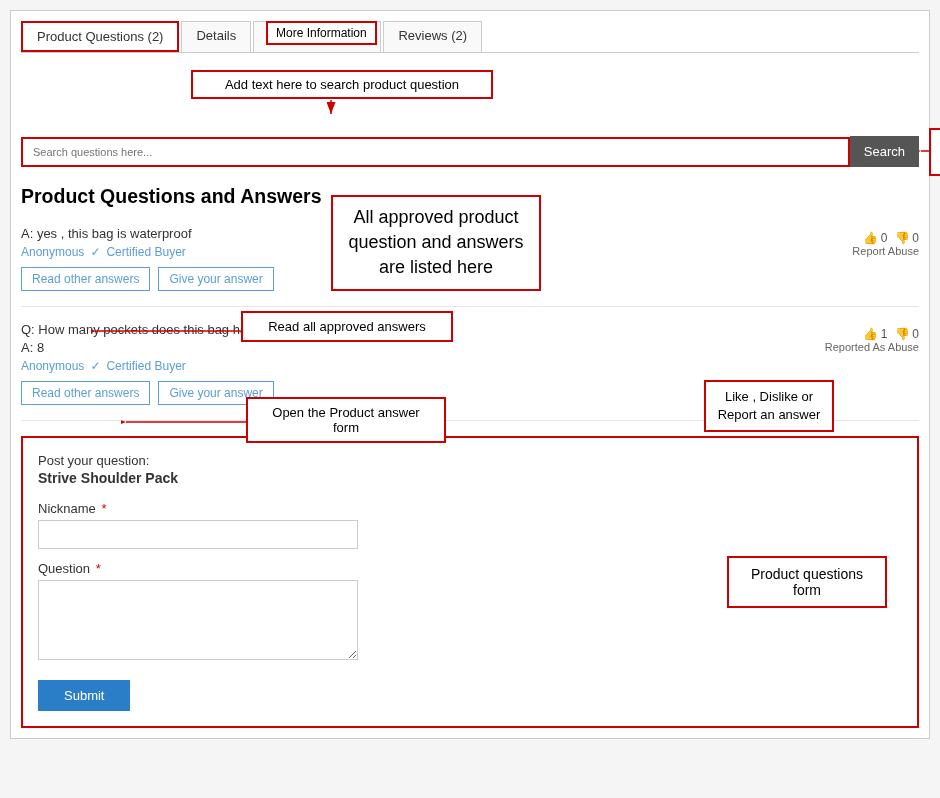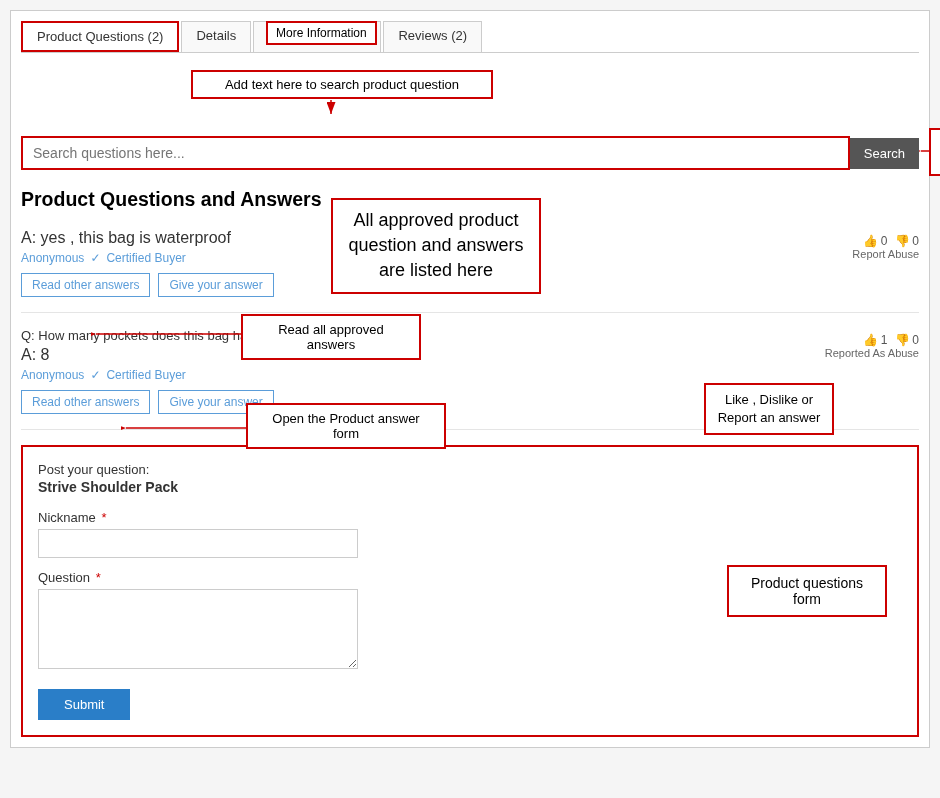--- a/index.html
+++ b/index.html
@@ -41,21 +41,21 @@
     .search-row {
       display: flex;
       align-items: center;
       margin-top: 30px;
       position: relative;
     }
     .search-input {
       flex: 1;
       border: 2px solid #cc0000;
       padding: 7px 10px;
-      font-size: 14px;
+      font-size: 11px;
       outline: none;
       color: #aaa;
     }
     .search-button {
       background: #555;
       color: #fff;
       border: none;
       padding: 8px 14px;
       cursor: pointer;
       font-size: 13px;
@@ -66,21 +66,21 @@
       padding-bottom: 15px;
       border-bottom: 1px solid #e5e5e5;
       position: relative;
     }
     .qa-question {
       font-size: 13px;
       color: #333;
       margin-bottom: 3px;
     }
     .qa-answer {
-      font-size: 16px;
+      font-size: 13px;
       color: #333;
       margin-bottom: 4px;
     }
     .qa-meta {
       font-size: 12px;
       color: #5b9dd9;
       display: flex;
       align-items: center;
       gap: 6px;
       margin-bottom: 8px;
@@ -300,21 +300,21 @@
       </div>
 
       <div class="vote-area">
         <div class="vote-row">
           <span class="vote-btn">👍 <span>0</span></span>
           <span class="vote-btn">👎 <span>0</span></span>
         </div>
         <div class="report-text">Report Abuse</div>
       </div>
 
-      <div style="position:absolute; top:85px; left:220px; width:180px; border:2px solid #cc0000; background:#fff; padding:6px 10px; font-size:13px; color:#000; text-align:center; z-index:10;">
+      <div style="position:absolute; top:85px; left:220px; width:212px; border:2px solid #cc0000; background:#fff; padding:6px 10px; font-size:13px; color:#000; text-align:center; z-index:10;">
         <span>Read all approved answers</span>
       </div>
 
       <svg style="position:absolute;top:90px;left:70px;width:155px;height:30px;z-index:9;pointer-events:none;">
         <defs>
           <marker id="arrowhead3" markerWidth="8" markerHeight="6" refX="0" refY="3" orient="auto">
             <polygon points="8 0, 0 3, 8 6" fill="#cc0000"></polygon>
           </marker>
         </defs>
         <line x1="150" y1="15" x2="5" y2="15" stroke="#cc0000" stroke-width="1.5" marker-end="url(#arrowhead3)"></line>

